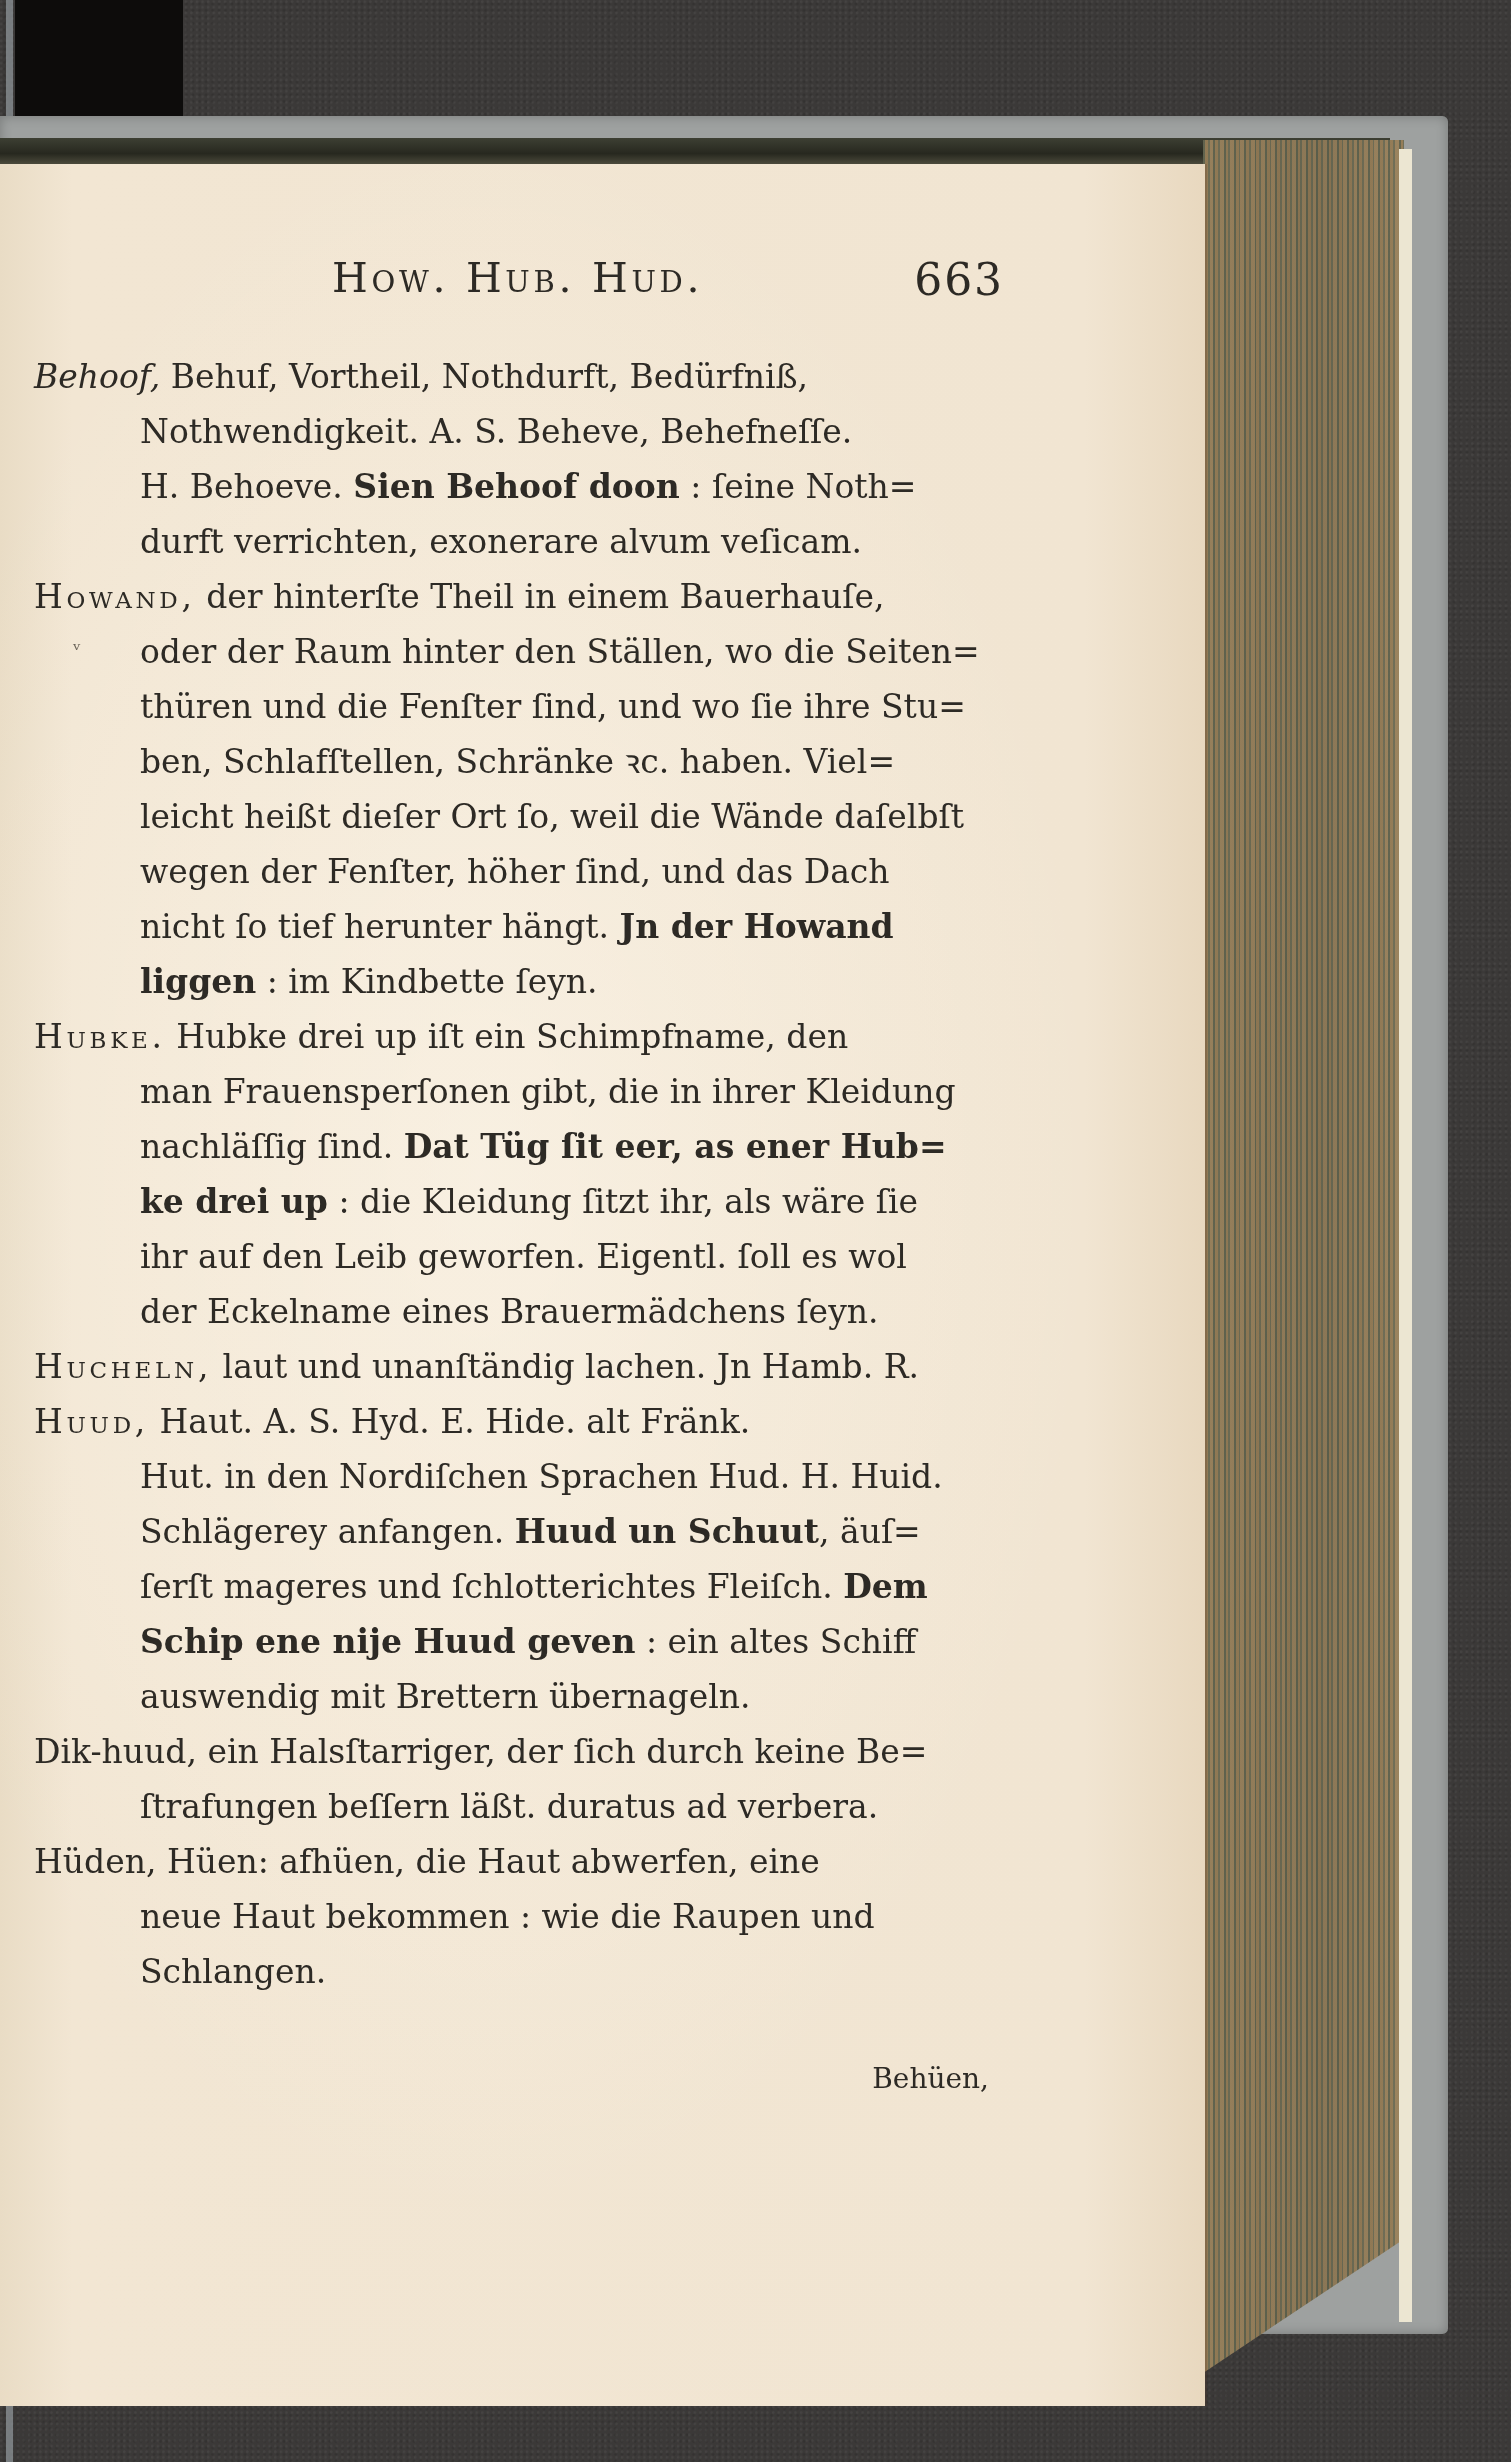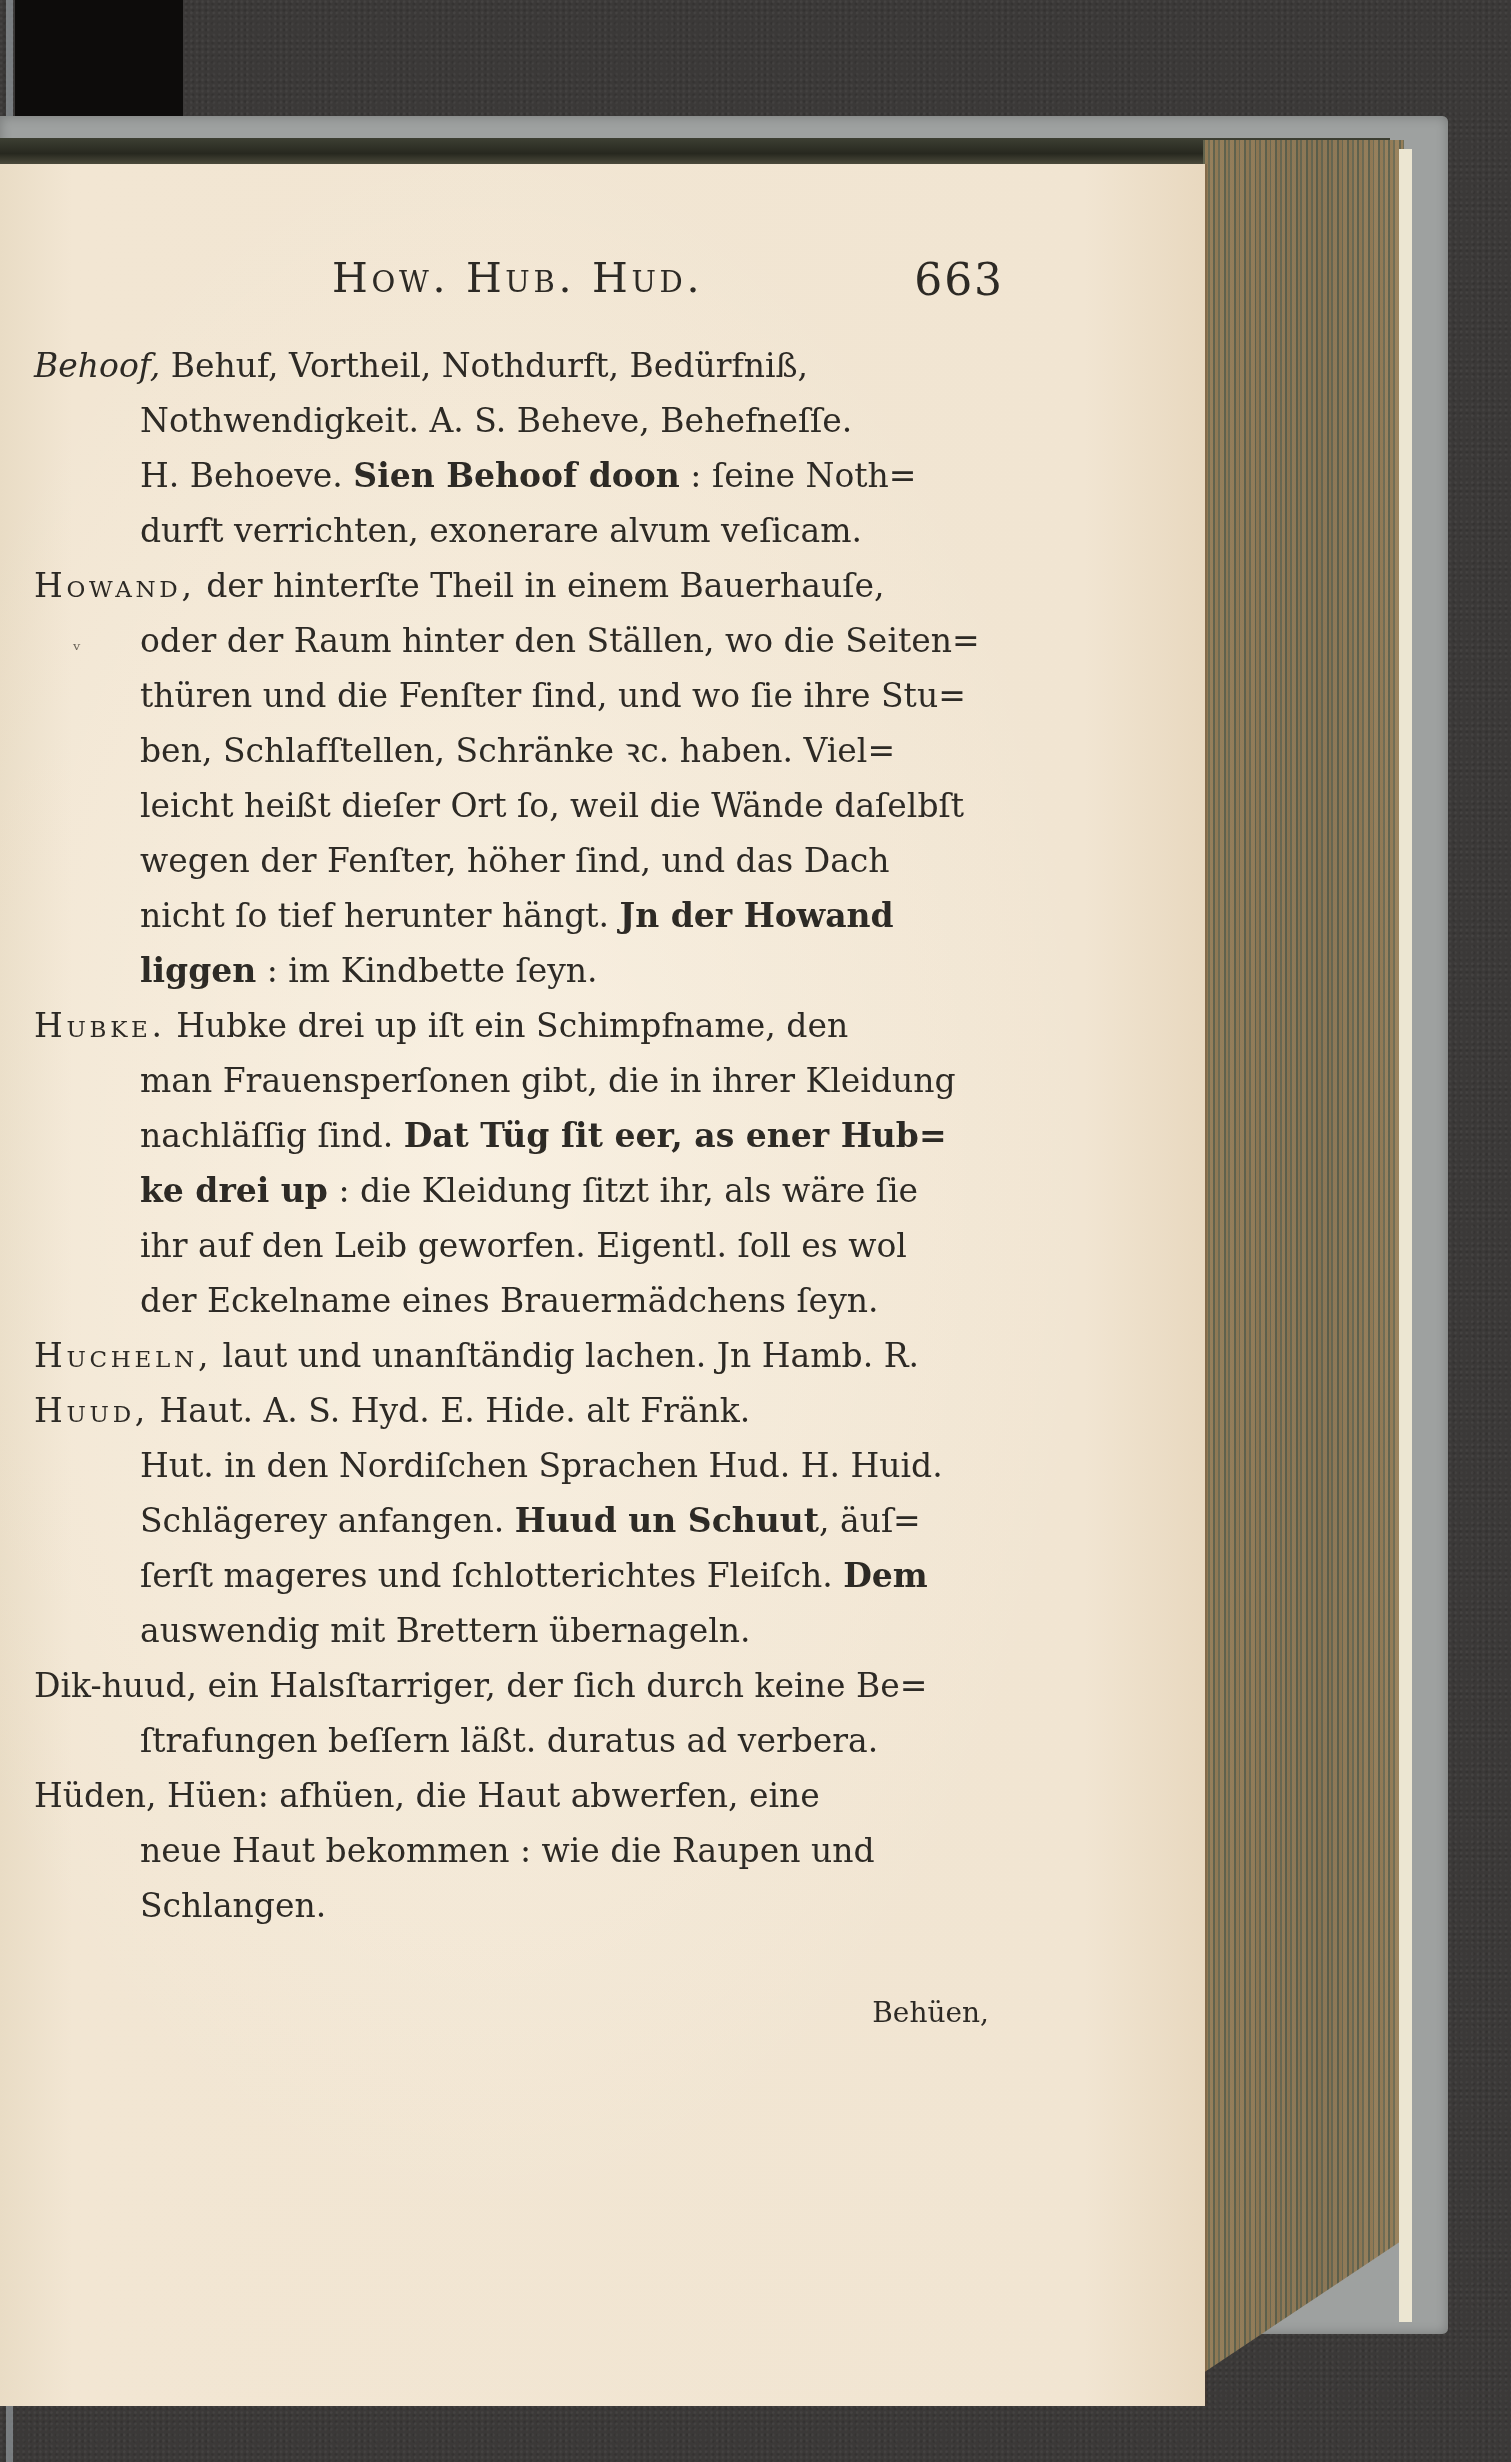--- a/index.html
+++ b/index.html
@@ -45,21 +45,21 @@
   .text-area {
     position: absolute; left: 34px; top: 90px; width: 970px;
     color: #2d2a25;
   }
   .running-head {
     position: relative; height: 60px; margin-left: 298px;
     font-size: 41px; letter-spacing: 1.9px;
   }
   .running-head .head-title { position: absolute; left: 0; top: 0; }
   .running-head .page-number { position: absolute; right: 0; top: 0; font-size: 44px; }
-  .body-text { margin-top: 24px; font-size: 33px; line-height: 55px; }
+  .body-text { margin-top: 35px; font-size: 33px; line-height: 55px; }
   .line { white-space: nowrap; display: block; }
   .indent { padding-left: 106px; }
   .hang { padding-left: 0; }
   .sc { font-variant: small-caps; letter-spacing: 3.7px; }
   .it { font-style: italic; }
   .bold { font-weight: bold; }
   .catchword { text-align: right; margin-top: 52px; padding-right: 15px; font-size: 28px; }
   .margin-mark { position: absolute; left: 73px; top: 474px; font-size: 20.5px; color: #6a6358; }
 </style>
 </head>
@@ -111,20 +111,21 @@
 
       <div>
         <span class="line hang"><span class="sc">Hucheln,</span><span> laut und unanſtändig lachen. Jn Hamb. R.</span></span>
       </div>
 
       <div>
         <span class="line hang"><span class="sc">Huud,</span><span> Haut. A. S. Hyd. E. Hide. alt Fränk.</span></span>
         <span class="line indent">Hut. in den Nordiſchen Sprachen Hud. H. Huid.</span>
         <span class="line indent"><span>Schlägerey anfangen. </span><span class="bold">Huud un Schuut</span><span>, äuſ=</span></span>
         <span class="line indent"><span>ſerſt mageres und ſchlotterichtes Fleiſch. </span><span class="bold">Dem</span></span>
+        <span class="line indent"><span class="bold">Schip ene nije Huud geven</span><span> : ein altes Schiff</span></span>
         <span class="line indent">auswendig mit Brettern übernageln.</span>
       </div>
 
       <div>
         <span class="line hang"><span>Dik-huud,</span><span> ein Halsſtarriger, der ſich durch keine Be=</span></span>
         <span class="line indent">ſtrafungen beſſern läßt. duratus ad verbera.</span>
       </div>
 
       <div>
         <span class="line hang"><span>Hüden, Hüen:</span><span> afhüen, die Haut abwerfen, eine</span></span>

